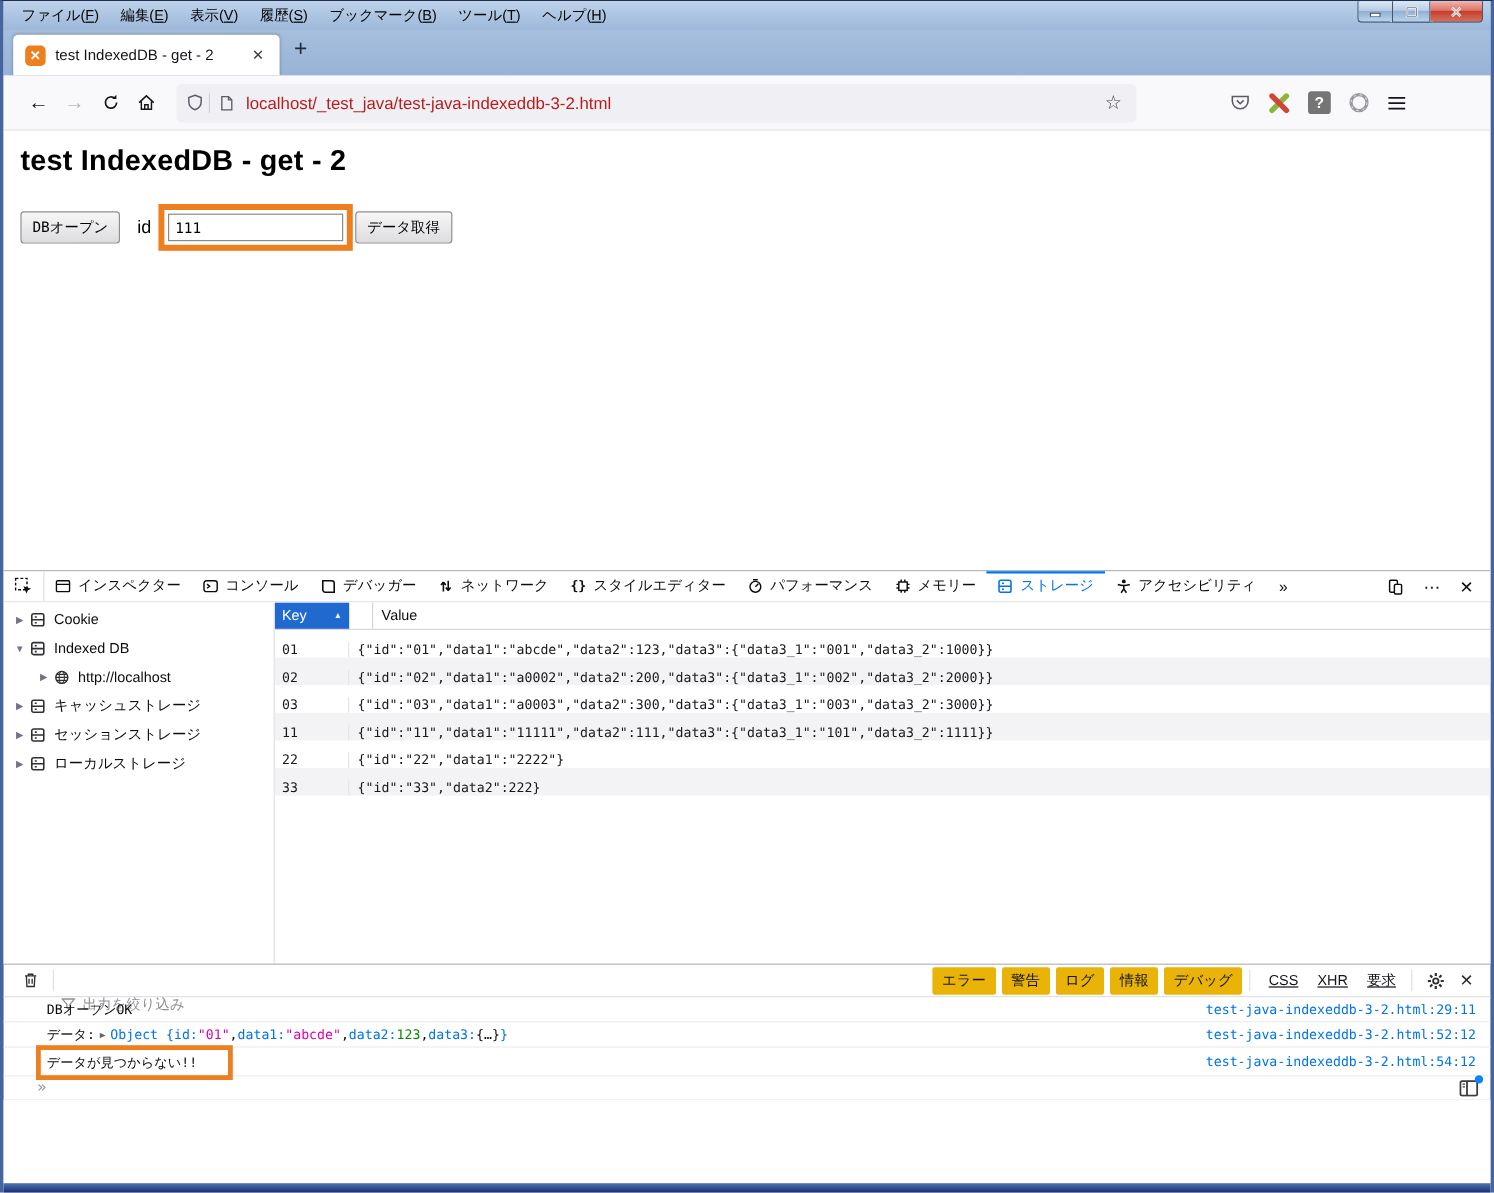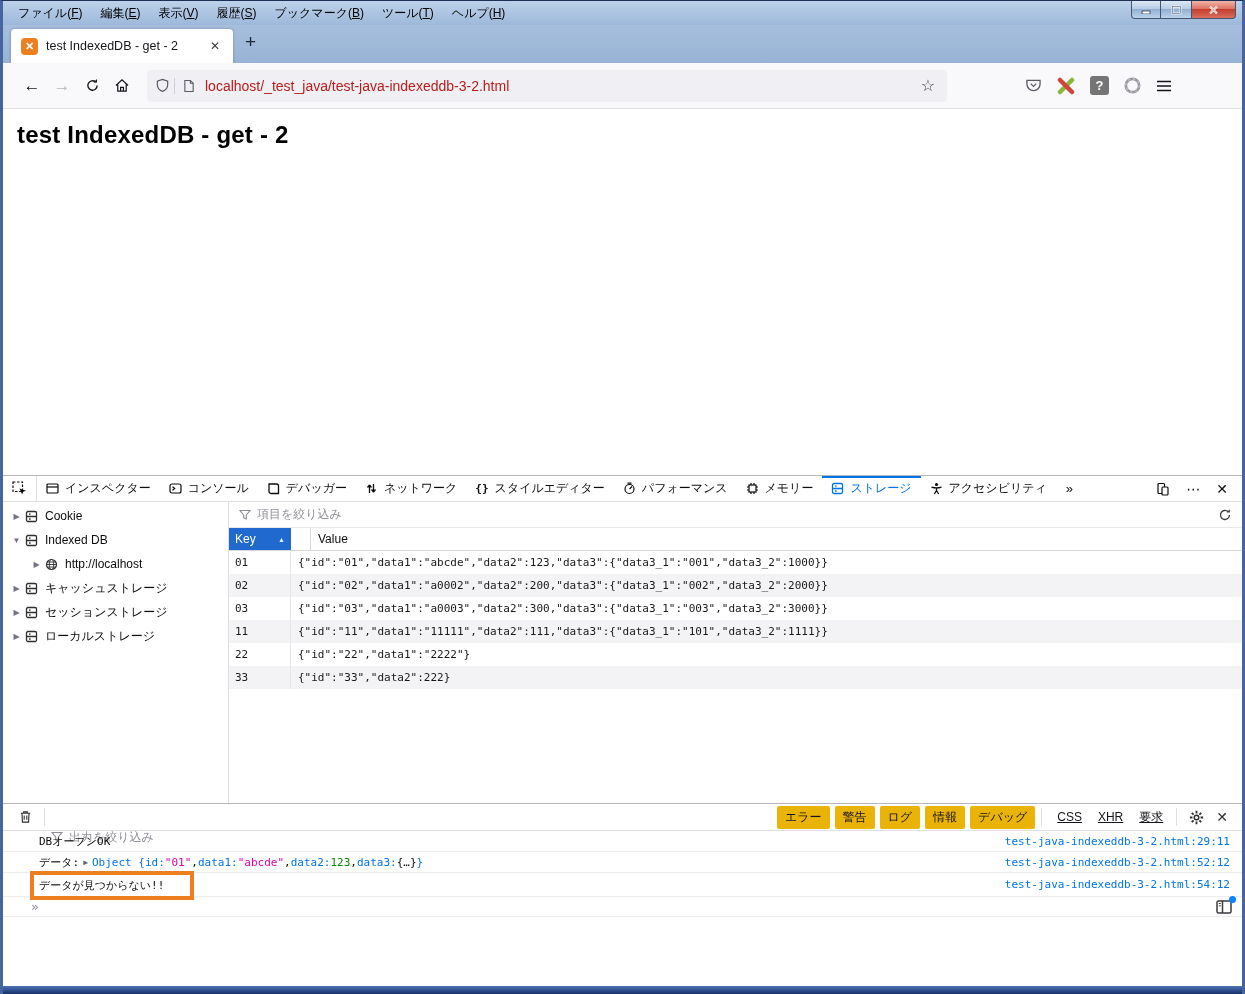--- a/index.html
+++ b/index.html
@@ -69,21 +69,21 @@
   .st-item { height:24px; display:flex; align-items:center; font-size:12px; color:#0c0c0d; }
   .st-item .twisty { width:11px; text-align:center; font-size:8px; color:#737387; flex:0 0 auto; }
   .st-item .s-ico { margin:0 7px 0 3px; display:flex; color:#2f2f33; flex:0 0 auto; }
   .st-main { flex:1; display:flex; flex-direction:column; overflow:hidden; }
   .st-filter { height:26px; display:flex; align-items:center; padding:0 10px; color:#8f8f97; font-size:12px; border-bottom:1px solid #e9e9ec; }
   .st-filter .ftext { margin-left:6px; flex:1; }
   .st-head { display:flex; height:23px; border-bottom:1px solid #d7d7db; font-size:12px;gap:19px; }
   .st-head .h-key { width:62px; background:#2069cf; color:#fff; display:flex; align-items:center; padding:0 6px; flex:0 0 auto; }
   .st-head .h-key .sort { margin-left:auto; font-size:7px; color:rgba(255,255,255,.9); }
   .st-head .h-val { flex:1; color:#0c0c0d; display:flex; align-items:center; padding:0 7px; border-left:1px solid #d7d7db; }
-  .st-row { display:flex; height:23px; font-family:"DejaVu Sans Mono",monospace; font-size:11px; color:#18181a; }
+  .st-row { display:flex; height:23px; font-family:"DejaVu Sans Mono",monospace; font-size:11px; color:#18181a;align-items:flex-end; }
   .st-row:nth-child(even) { background:#f3f3f5; }
   .st-key { width:62px; padding:0 6px; display:flex; align-items:center; border-right:1px solid #e6e6ea; flex:0 0 auto; }
   .st-val { flex:1; padding:0 7px; display:flex; align-items:center; white-space:nowrap; overflow:hidden; }
 
   
   .c-toolbar { height:28px; border-top:1px solid #b5b5bc; border-bottom:1px solid #e0e0e2; display:flex; align-items:center; padding:0 8px 0 10px; flex:0 0 auto; }
   .c-trash { color:#2f2f33; display:flex; padding:0 6px; }
   .c-tsep { width:1px; height:18px; background:#e0e0e2; margin:0 6px; }
   .c-filter { display:flex; align-items:center; color:#8f8f97; font-size:12px; flex:1;margin-top:40px; }
   .c-filter .ftext { margin-left:6px; }
@@ -208,20 +208,28 @@
       <span style="display:flex">
         <svg width="16" height="14" viewBox="0 0 16 14">
             <path d="M1 2.5h14M1 7h14M1 11.5h14" stroke="#15141a" stroke-width="1.5"></path>
           </svg>
       </span>
     </div>
   </div>
 
   <div class="content">
     <h1>test IndexedDB - get - 2</h1>
+    <div class="form-row">
+      <button class="form-btn">DBオープン</button>
+      <span class="id-label">id</span>
+      <span class="annot-input">
+        <input value="111" style="">
+      </span>
+      <button class="form-btn">データ取得</button>
+    </div>
   </div>
 
   <div class="dt-tabbar">
     <div class="dt-pick">
       <svg width="15" height="15" viewBox="0 0 15 15">
           <rect x="1" y="1" width="9.5" height="9.5" fill="none" stroke="currentColor" stroke-width="1.2" stroke-dasharray="2.4 1.6"></rect>
           <path d="M7.5 7.5l6.5 2.2-2.8 1.1-1.1 2.8z" fill="currentColor"></path>
         </svg>
     </div>
     <div id="dt-tabs" style="display:flex">
@@ -374,34 +382,20 @@
           <span class="s-ico">
             <svg width="13" height="13" viewBox="0 0 13 13">
               <rect x="1.5" y="1.5" width="10" height="10" rx="1.5" fill="none" stroke="currentColor" stroke-width="1.3"></rect>
               <path d="M1.5 6.5h10M4 4.1h1.6M4 9h1.6" stroke="currentColor" stroke-width="1.3"></path>
             </svg>
           </span>
           <span>ローカルストレージ</span>
         </div>
       </div>
     <div class="st-main">
-      <div class="st-filter">
-        <span style="display:flex">
-          <svg width="12" height="12" viewBox="0 0 12 12">
-              <path d="M1 1.5h10L7.3 6v4L4.7 8.8V6z" fill="none" stroke="#8f8f97" stroke-width="1.1"></path>
-            </svg>
-        </span>
-        <span class="ftext">項目を絞り込み</span>
-        <span style="display:flex">
-          <svg width="14" height="14" viewBox="0 0 14 14">
-              <path d="M11.5 7a4.5 4.5 0 1 1-1.3-3.2" fill="none" stroke="#3b3b40" stroke-width="1.3"></path>
-              <path d="M11.8 1.2v3.4H8.6z" fill="#3b3b40"></path>
-            </svg>
-        </span>
-      </div>
       <div class="st-head">
         <div class="h-key">
           <span>Key</span>
           <span class="sort">▲</span>
         </div>
         <div class="h-val">Value</div>
       </div>
       <div id="st-rows">
           <div class="st-row">
             <div class="st-key">01</div>

